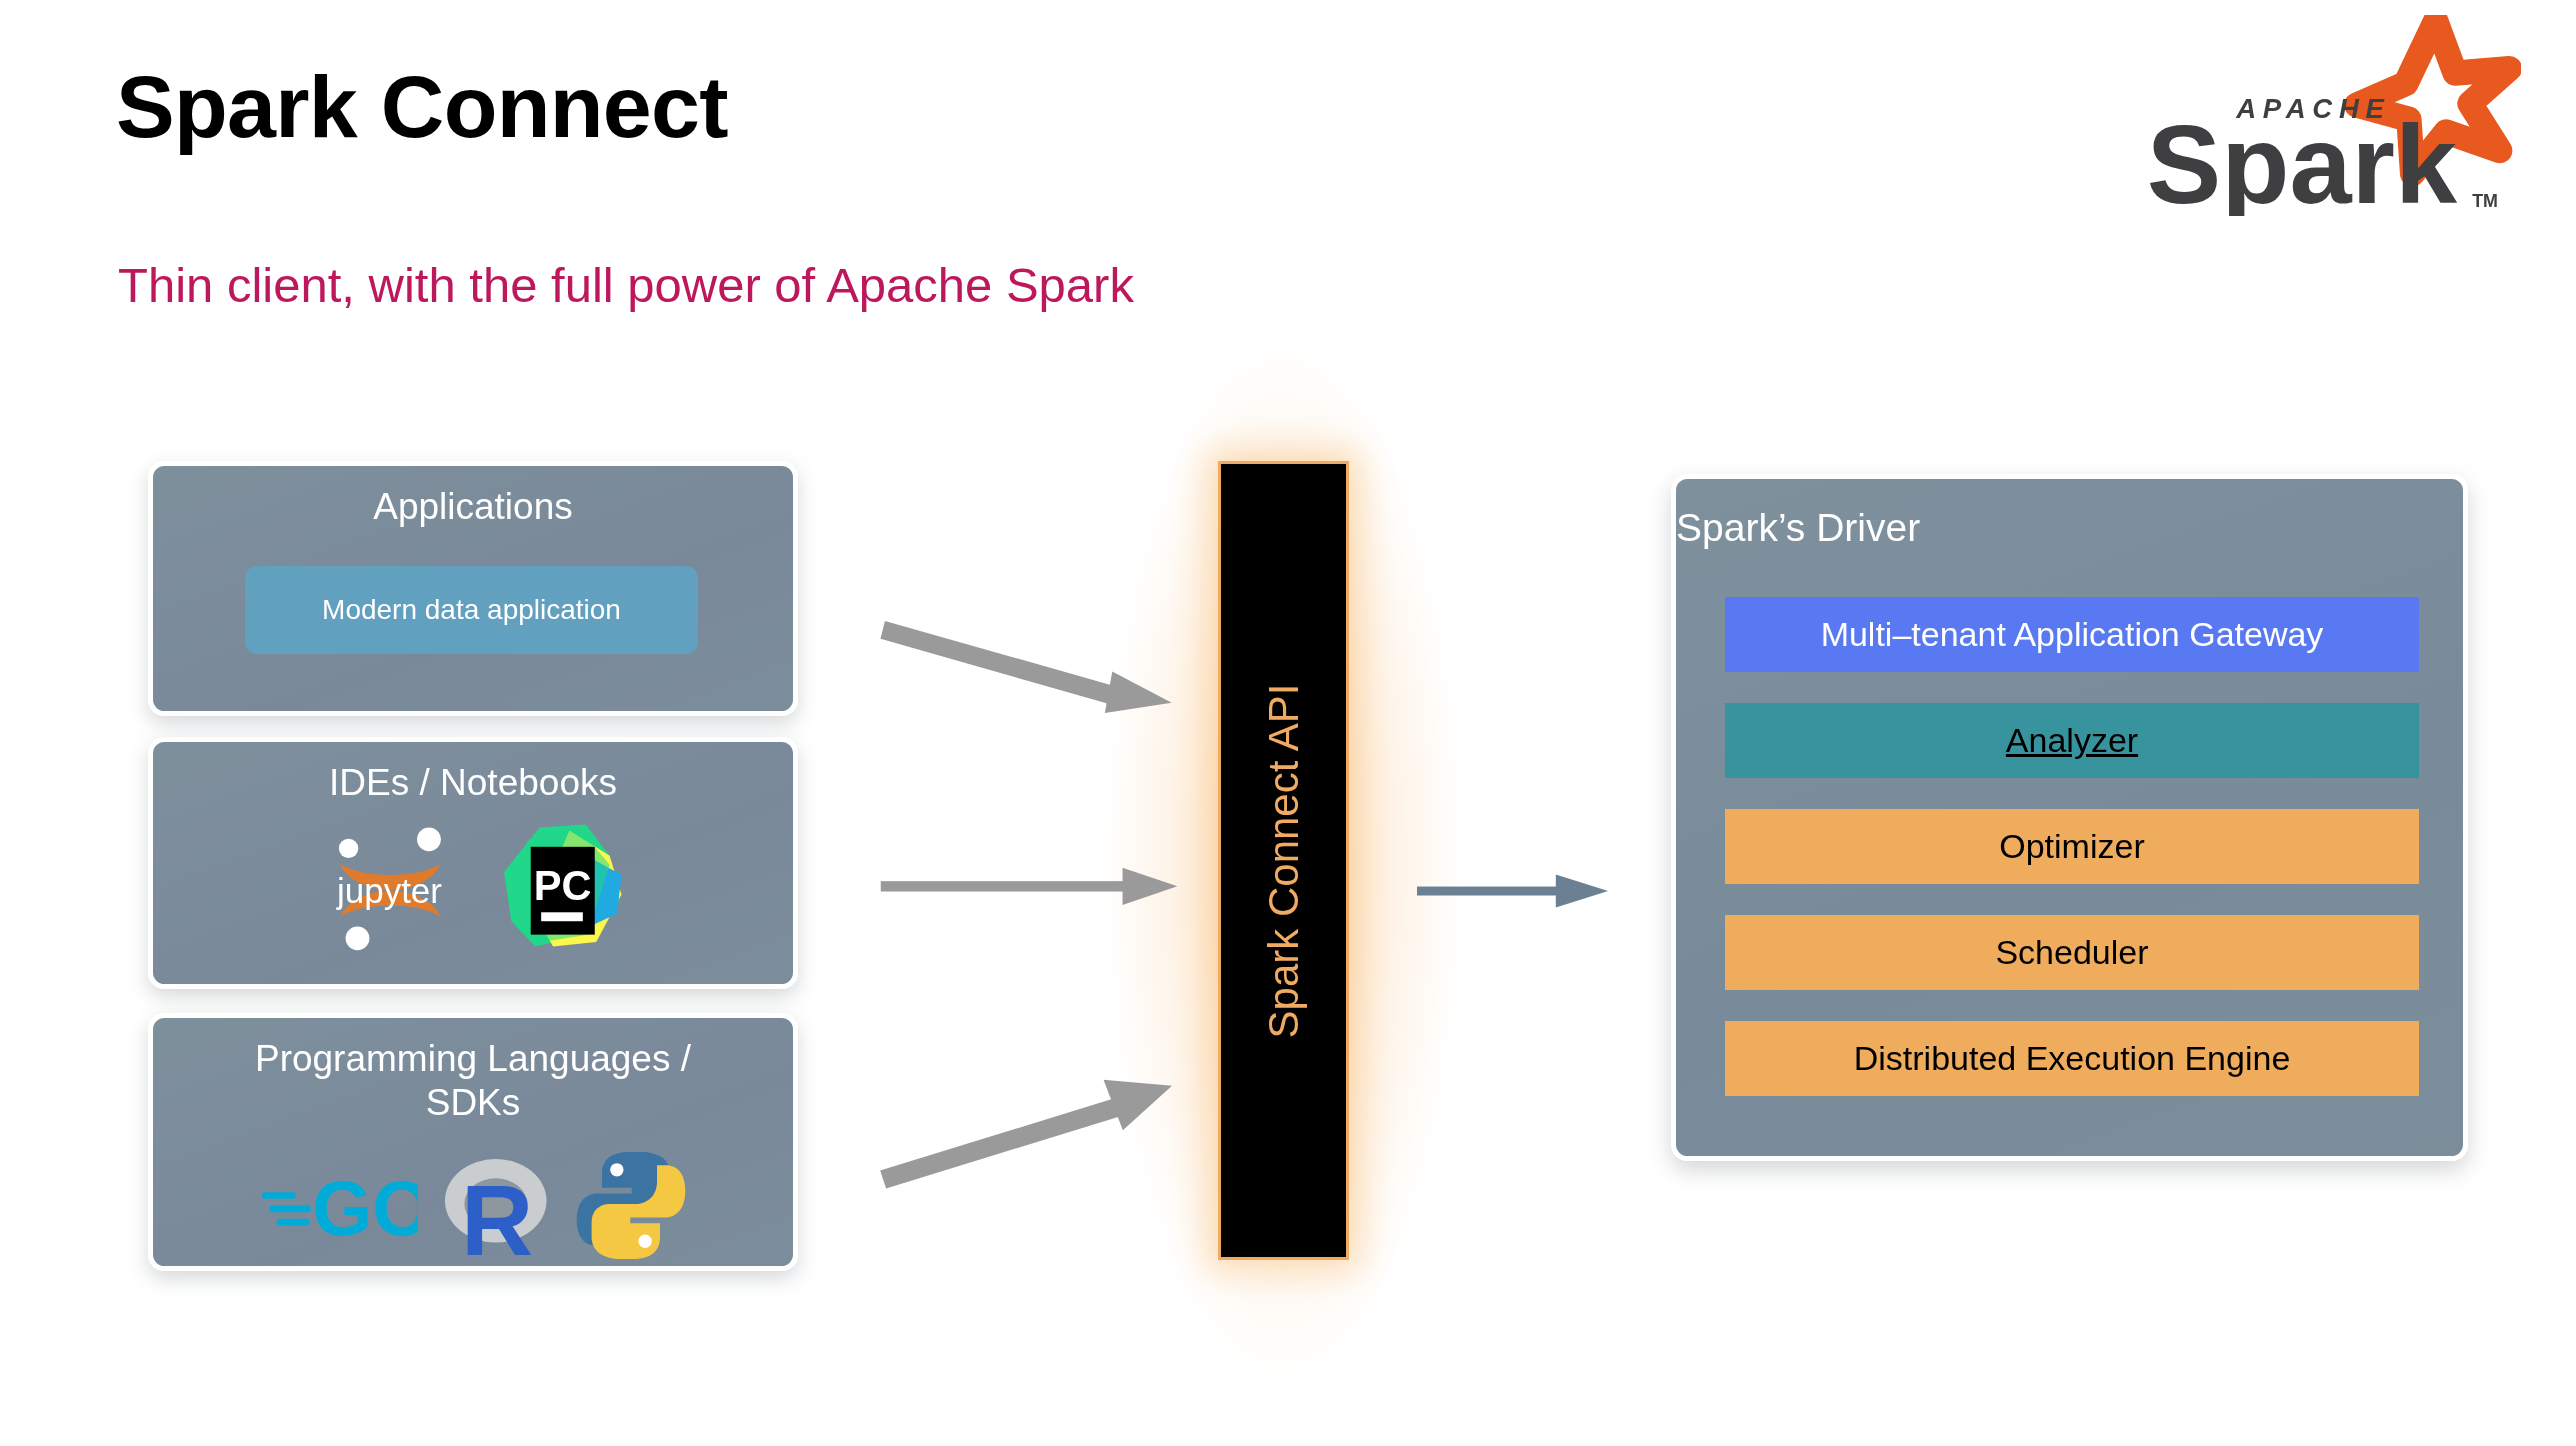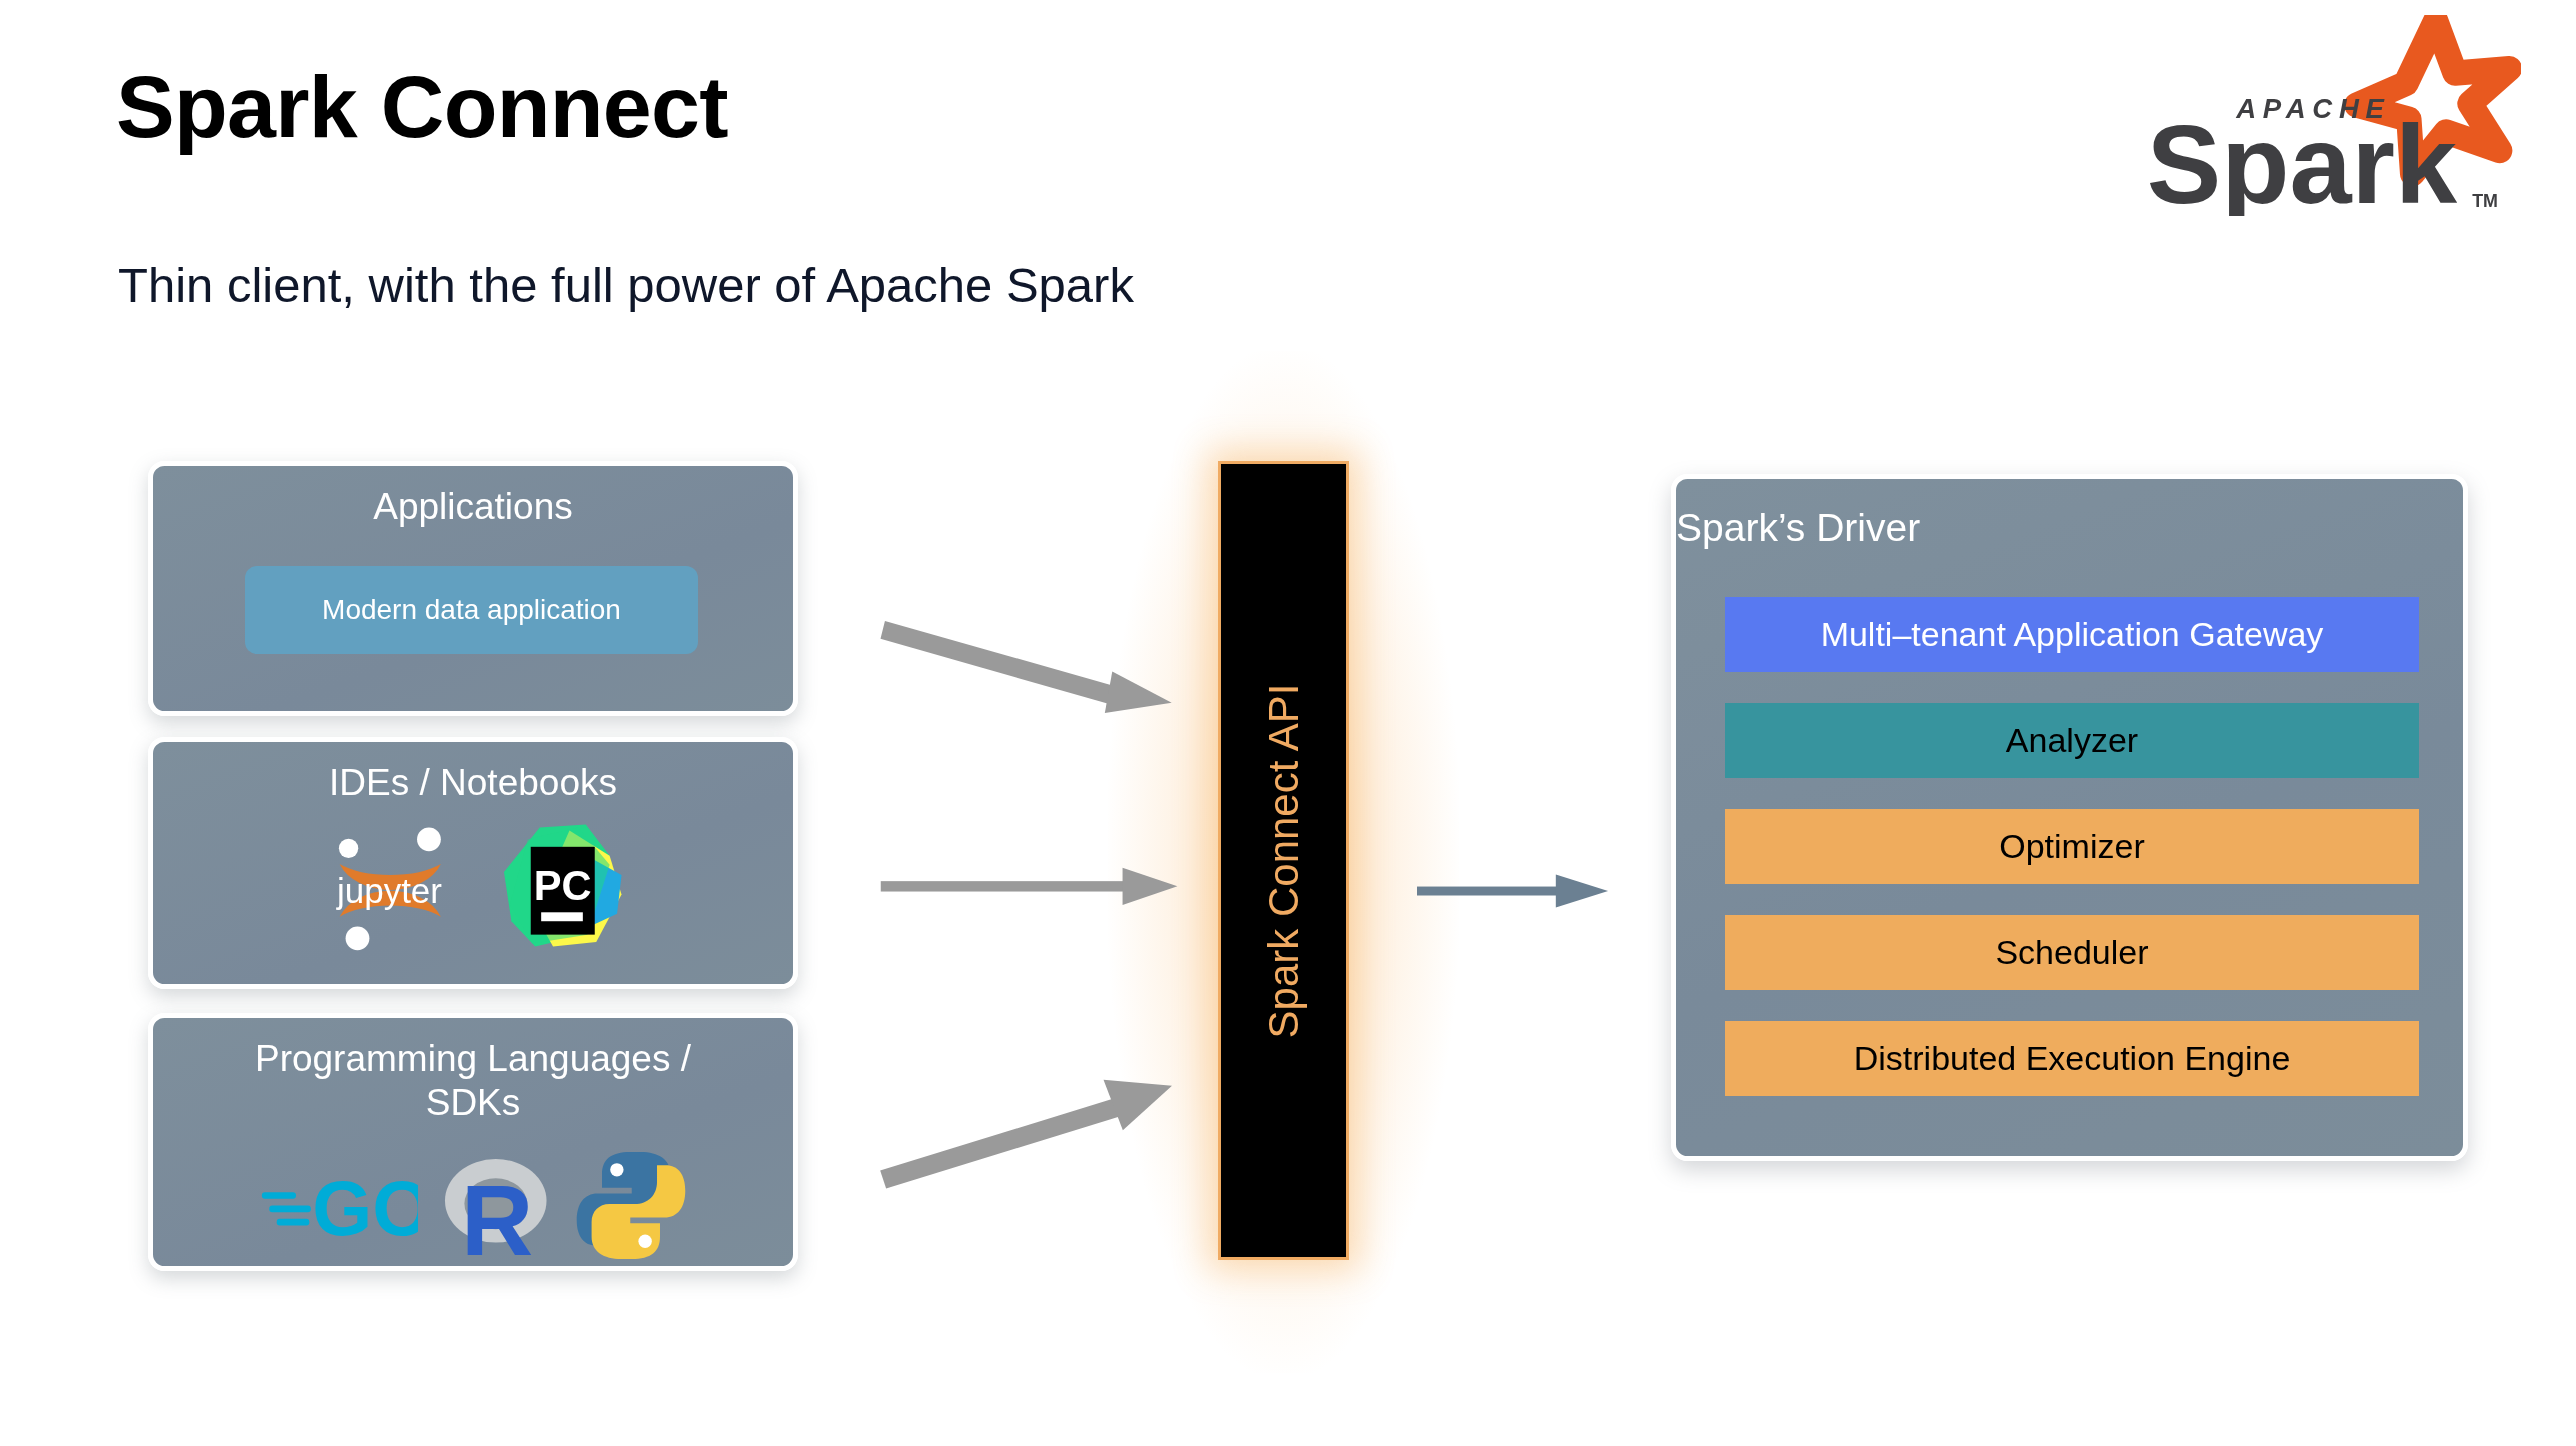--- a/index.html
+++ b/index.html
@@ -28,21 +28,21 @@
     color: #000000;
     letter-spacing: -0.7px;
     white-space: nowrap;
   }
   #page-subtitle {
     position: absolute;
     left: 118px;
     top: 257px;
     font-size: 49px;
     font-weight: 400;
-    color: #0f172a;
+    color: #be185d;
     white-space: nowrap;
   }
 
   
   #spark-logo {
     position: absolute;
     left: 2133px;
     top: 15px;
     width: 388px;
     height: 201px;
@@ -268,21 +268,21 @@
 
   <div id="connect-glow"></div>
   <div id="connect-bar">
     <div id="connect-bar-label">Spark Connect API</div>
   </div>
 
   <div id="driver-panel">
     <div id="driver-title">Spark’s Driver</div>
     <div id="driver-rows">
       <div class="driver-row" id="driver-row-0" style="background: rgb(88, 121, 241); color: rgb(255, 255, 255);">Multi–tenant Application Gateway</div>
-      <div class="driver-row" id="driver-row-1" style="background: rgb(55, 148, 158); color: rgb(0, 0, 0);">Analyzer</div>
+      <div class="driver-row" id="driver-row-1" style="background: rgb(55, 148, 158); color: rgb(0, 0, 0); text-decoration: underline;">Analyzer</div>
       <div class="driver-row" id="driver-row-2" style="background: rgb(239, 172, 93); color: rgb(0, 0, 0);">Optimizer</div>
       <div class="driver-row" id="driver-row-3" style="background: rgb(239, 172, 93); color: rgb(0, 0, 0);">Scheduler</div>
       <div class="driver-row" id="driver-row-4" style="background: rgb(239, 172, 93); color: rgb(0, 0, 0);">Distributed Execution Engine</div>
     </div>
   </div>
 
   <svg class="arrow-svg" id="arrow-applications" viewBox="0 0 420 140" width="313" height="104">
     <g fill="#9a9a9a" stroke="none">
       <polygon points="6,12 330,104 322,128 0,36"></polygon>
       <polygon points="312,80 392,122 302,136"></polygon>

